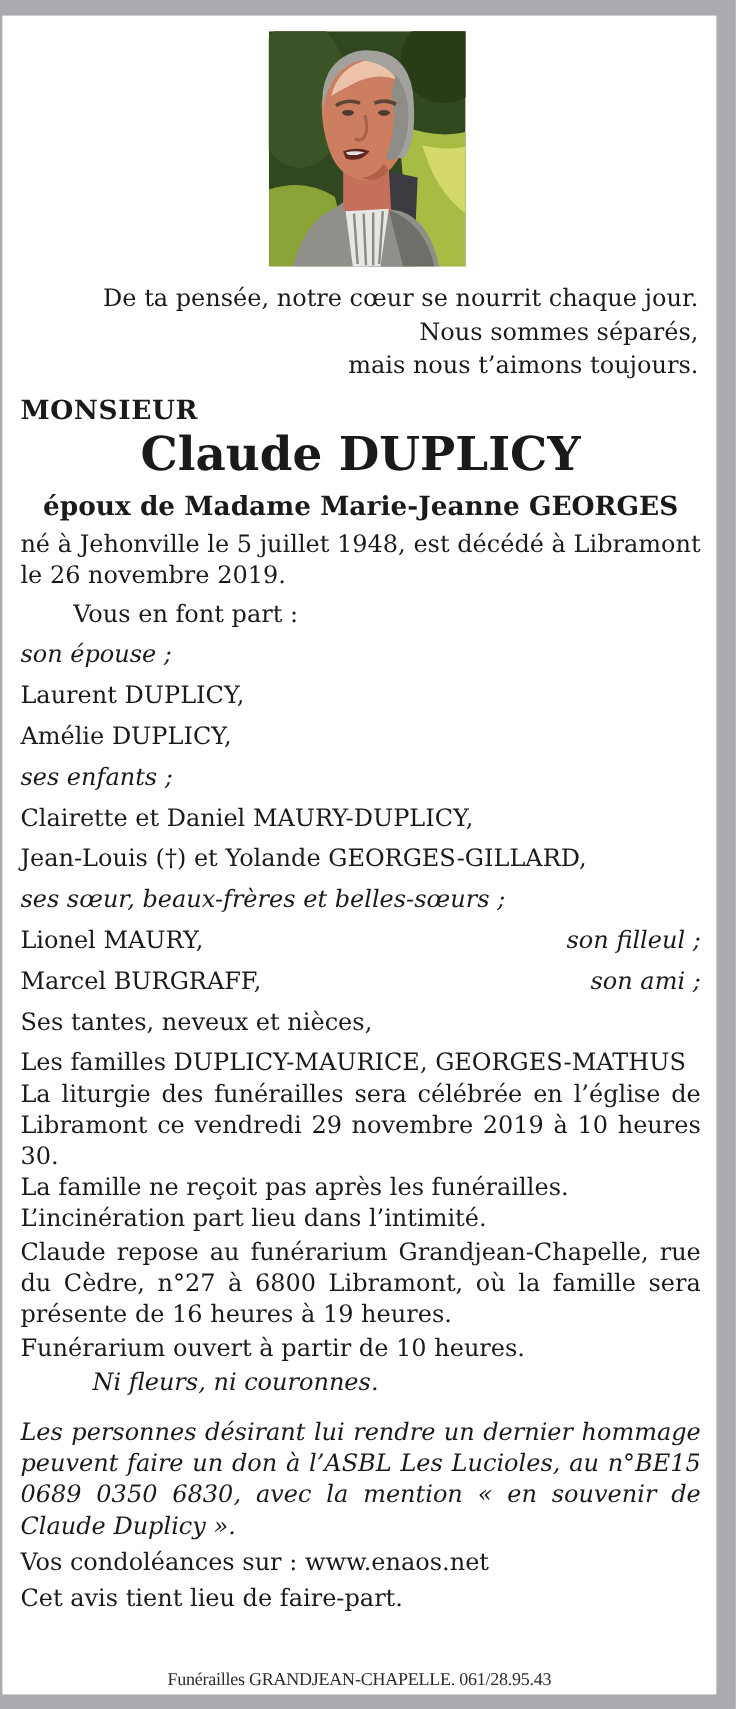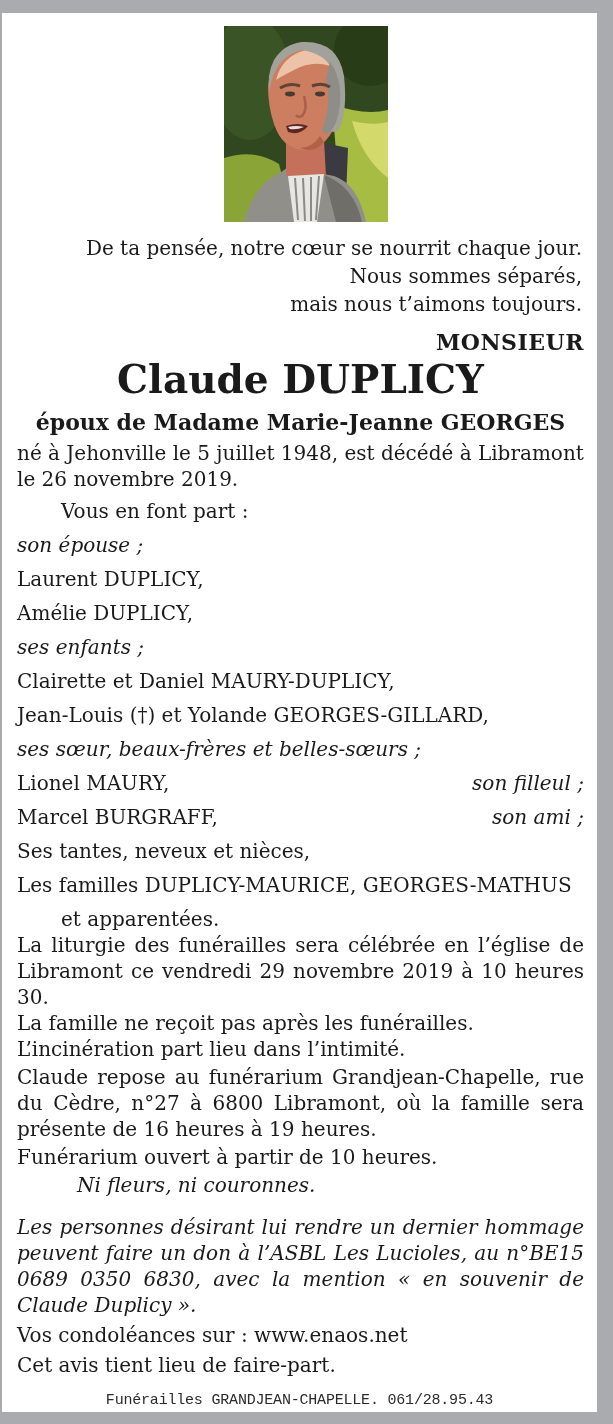--- a/index.html
+++ b/index.html
@@ -30,21 +30,21 @@
 
   .epigraph {
     text-align: right;
     font-size: 20px;
     line-height: 28px;
     margin-top: 8px;
     padding-right: 2px;
   }
 
   .civility {
-    text-align: right;
+    text-align: left;
     font-weight: bold;
     font-size: 22px;
     line-height: 27px;
     margin-top: 11px;
     letter-spacing: 0.5px;
   }
   .deceased-name {
     text-align: center;
     font-weight: bold;
     font-size: 39px;
@@ -113,21 +113,21 @@
   }
   .gap2 { margin-top: 2px; }
   .gap4 { margin-top: 4px; }
 
   .footer-line {
     position: absolute;
     left: 0;
     bottom: 3px;
     width: 100%;
     text-align: center;
-    font-family: Liberation Mono, monospace;
+    font-family: Liberation Serif, serif;
     font-size: 15px;
     letter-spacing: -0.2px;
     color: #2b2b2b;
   }
 </style>
 </head>
 <body>
 
 <div class="notice-card">
 
@@ -204,23 +204,20 @@
     <span>Marcel BURGRAFF,</span>
     <span class="role">son ami ;</span>
   </div>
 
   <div class="mourner-line">
     <span>Ses tantes, neveux et nièces,</span>
   </div>
   <div class="mourner-line">
     <span>Les familles DUPLICY-MAURICE, GEORGES-MATHUS</span>
   </div>
-  <div class="mourner-line indented">
-    <span class="indented">et apparentées.</span>
-  </div>
 
   <p class="bold-par">La liturgie des funérailles sera célébrée en l’église de Libramont ce vendredi 29 novembre 2019 à 10 heures 30.</p>
   <p class="body-par">La famille ne reçoit pas après les funérailles.</p>
   <p class="body-par">L’incinération part lieu dans l’intimité.</p>
   <p class="bold-par gap2">Claude repose au funérarium Grandjean-Chapelle, rue du Cèdre, n°27 à 6800 Libramont, où la famille sera présente de 16 heures à 19 heures.</p>
   <p class="body-par gap2">Funérarium ouvert à partir de 10 heures.</p>
   <p class="italic-line gap2">Ni fleurs, ni couronnes.</p>
   <p class="italic-par gap2">Les personnes désirant lui rendre un dernier hommage peuvent faire un don à l’ASBL Les Lucioles, au n°BE15 0689 0350 6830, avec la mention « en souvenir de Claude Duplicy ».</p>
   <p class="body-par gap4">Vos condoléances sur : www.enaos.net</p>
   <p class="body-par gap4">Cet avis tient lieu de faire-part.</p>

